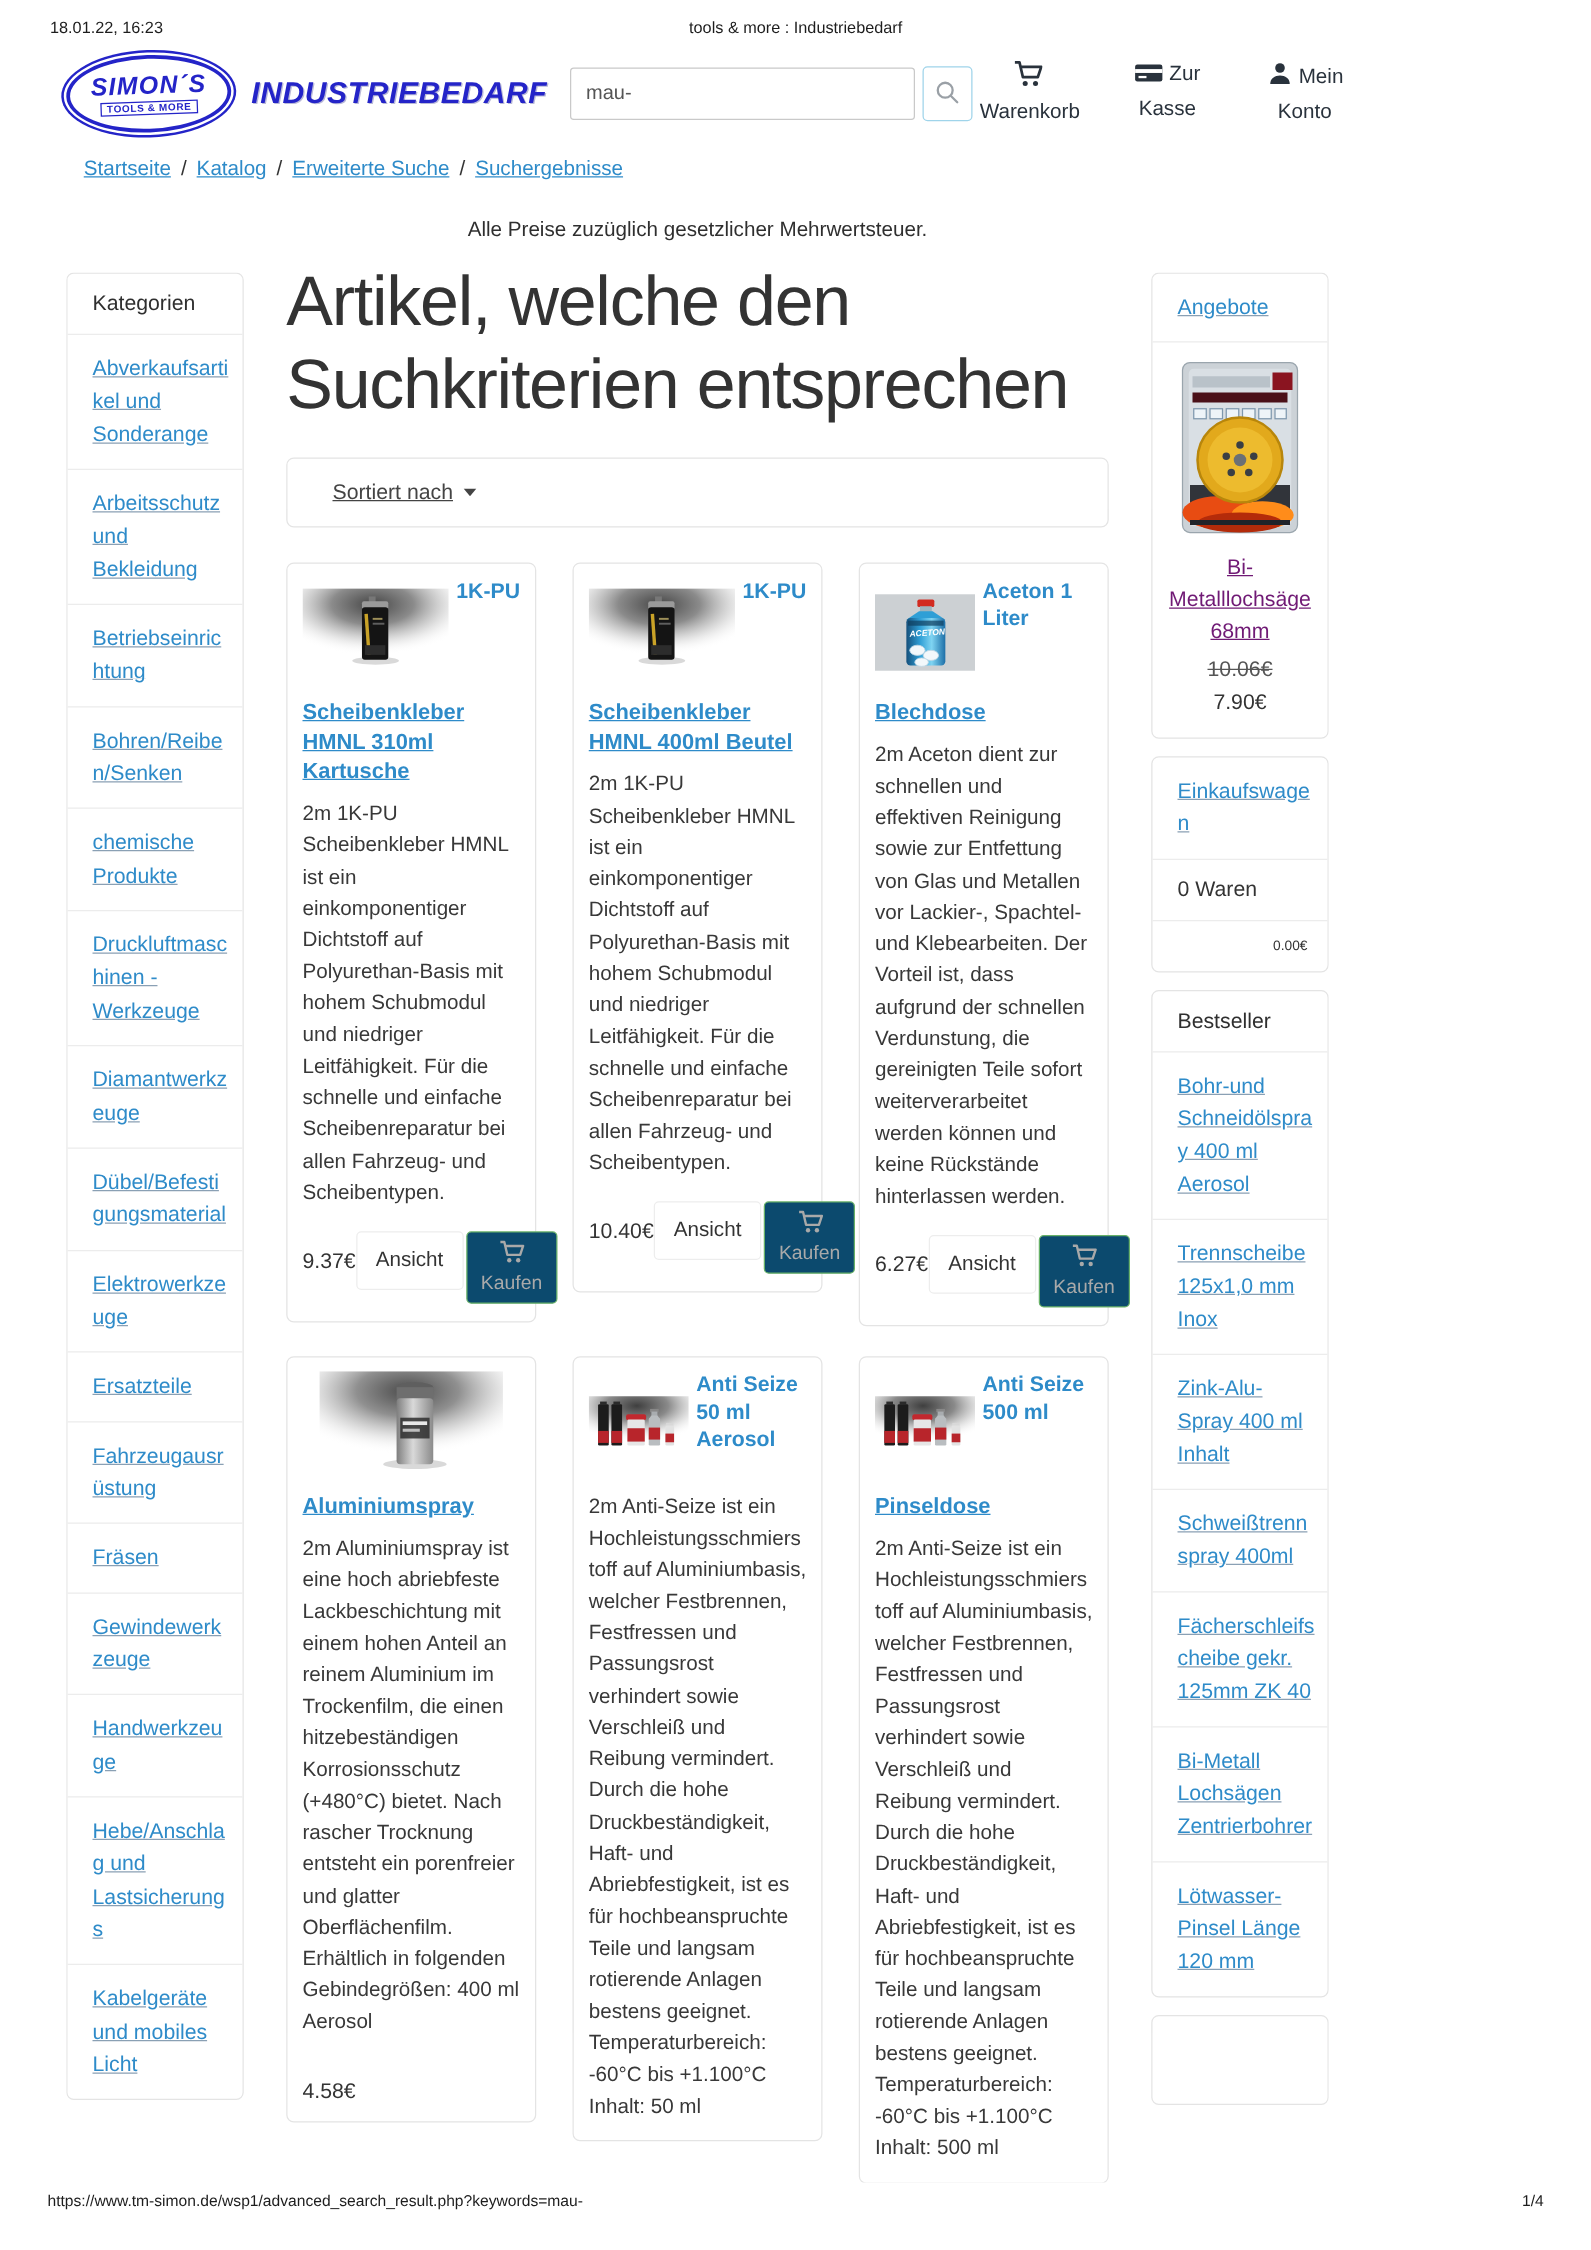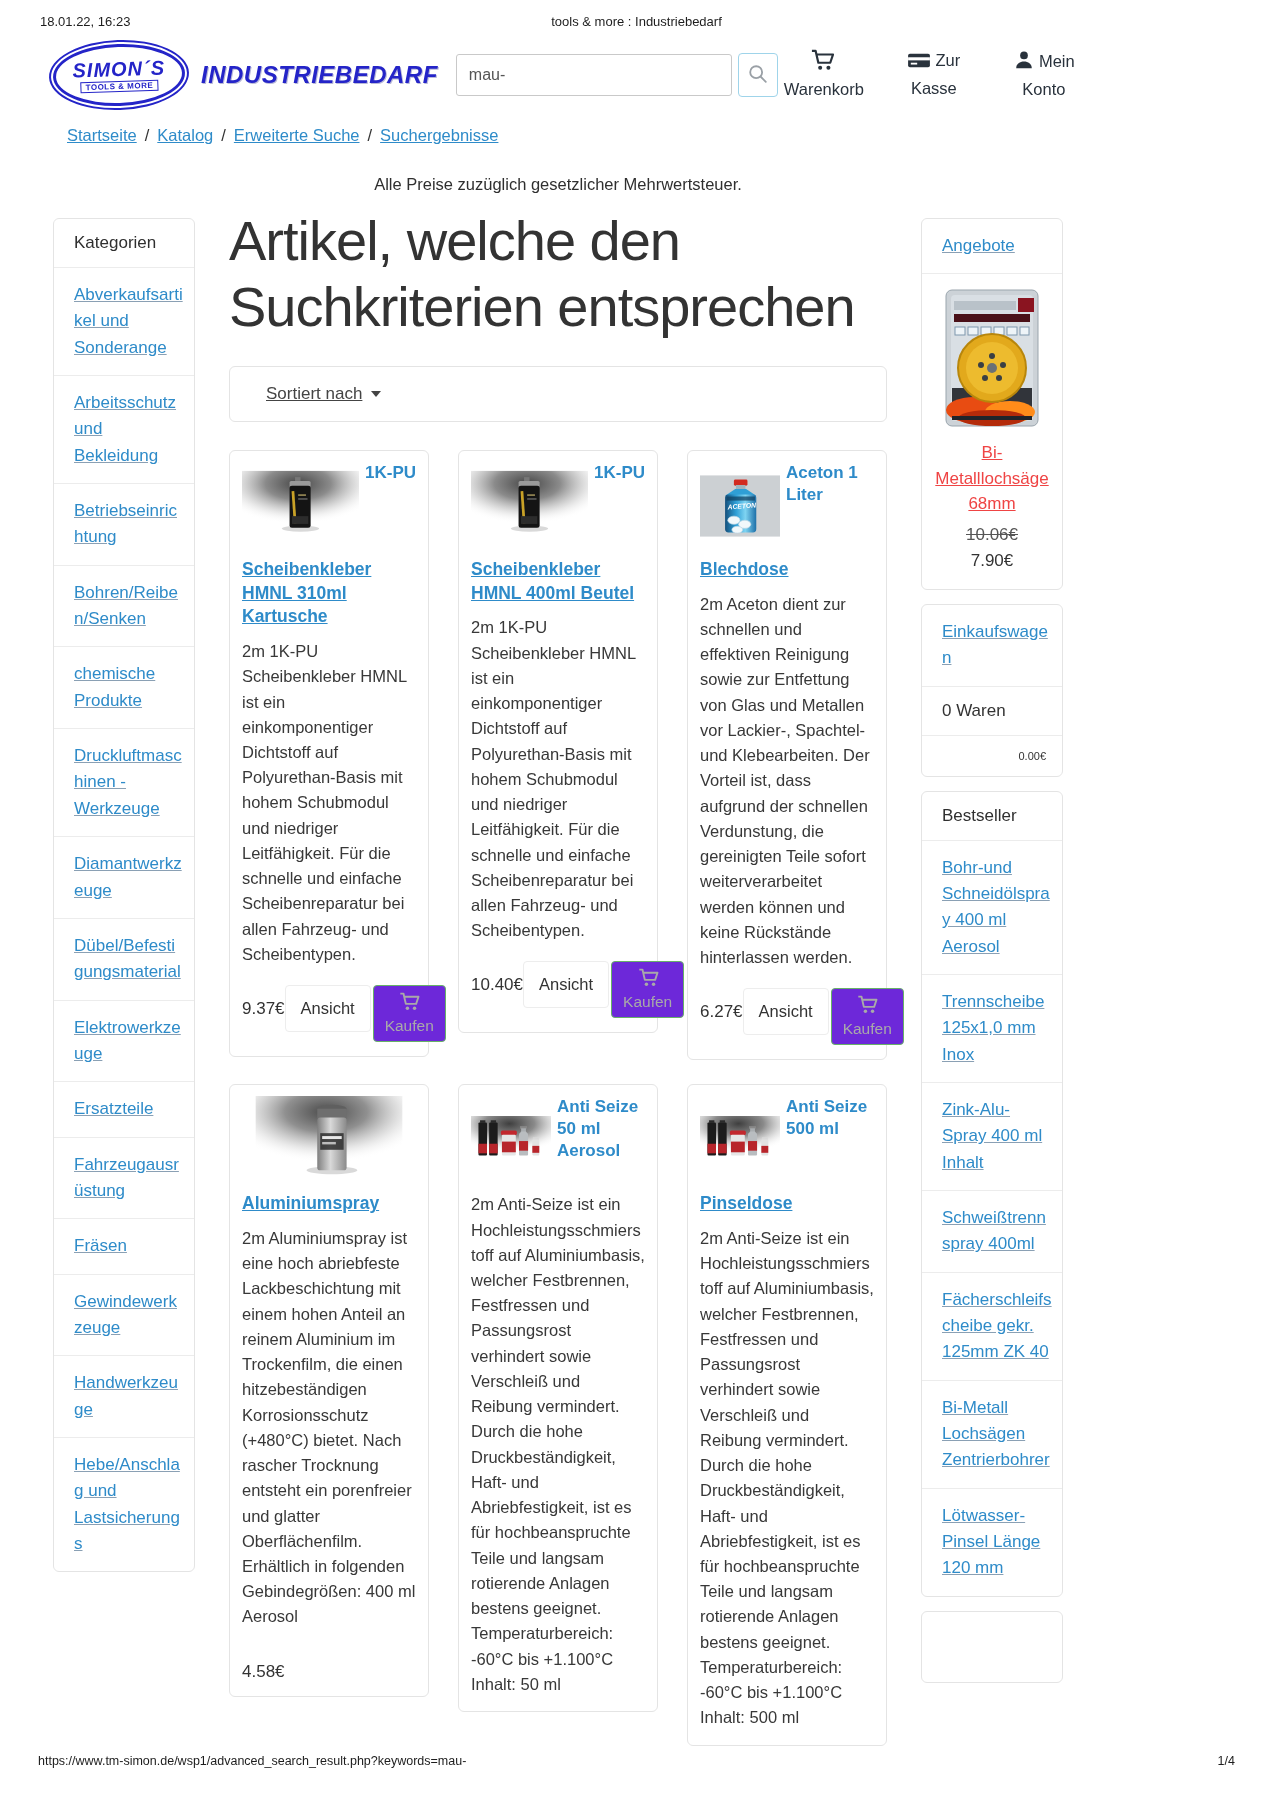--- a/index.html
+++ b/index.html
@@ -56,26 +56,26 @@
   .product{padding:11px 12px 14px;}
   .prod-top{display:flex;gap:6px;margin-bottom:8px;}
   .p-img{flex:1 1 auto;min-width:0;height:88px;}
   .p-img svg{width:100%;height:88px;display:block;}
   .p-toplink{flex:0 0 auto;max-width:88px;font-weight:bold;font-size:17px;line-height:1.3;color:#2e8bc9;overflow-wrap:anywhere;}
   .p-title{display:block;font-weight:bold;font-size:17.5px;line-height:1.35;color:#2e8bc9;text-decoration:underline;margin:2px 0 10px;overflow-wrap:anywhere;}
   .p-desc{font-size:16.5px;line-height:1.53;color:#383838;overflow-wrap:anywhere;}
   .price-row{display:flex;align-items:flex-start;margin-top:18px;}
   .price{font-size:17px;color:#333;padding-top:14px;}
   .btn-ansicht{margin-left:auto;background:#fff;border:1px solid #ededed;border-radius:4px;padding:13px 15px;font-size:16.5px;color:#333;font-family:inherit;}
-  .btn-kaufen{margin-left:2px;background:#6d28d9;border:1px solid #68b168;border-radius:4px;padding:6px 11px;display:flex;flex-direction:column;align-items:center;gap:2px;color:#a9a9a9;font-size:15.5px;font-family:inherit;}
+  .btn-kaufen{margin-left:2px;background:#0c4a6e;border:1px solid #68b168;border-radius:4px;padding:6px 11px;display:flex;flex-direction:column;align-items:center;gap:2px;color:#a9a9a9;font-size:15.5px;font-family:inherit;}
   
   .right .card{margin-bottom:14px;}
   .offer-body{padding:14px 8px 18px;text-align:center;border-top:1px solid #ececec;}
   .offer-body svg{width:96px;height:140px;}
-  .offer-name{display:block;color:#ef4444;font-size:17px;line-height:1.5;text-decoration:underline;overflow-wrap:anywhere;margin-top:8px;}
+  .offer-name{display:block;color:#701a75;font-size:17px;line-height:1.5;text-decoration:underline;overflow-wrap:anywhere;margin-top:8px;}
   .old-price{color:#555;text-decoration:line-through;font-size:17px;margin-top:8px;}
   .new-price{color:#333;font-size:17px;margin-top:6px;}
   .cart-count{color:#333;font-size:17px;}
   .cart-total{color:#333;font-size:11px;text-align:right;padding-right:16px;}
   .stub{height:70px;}
 </style>
 </head>
 <body>
 
 <div class="print-header">
@@ -138,20 +138,21 @@
         <div class="cell"><a class="side-link">Druckluftmaschinen - Werkzeuge</a></div>
         <div class="cell"><a class="side-link">Diamantwerkzeuge</a></div>
         <div class="cell"><a class="side-link">Dübel/Befestigungsmaterial</a></div>
         <div class="cell"><a class="side-link">Elektrowerkzeuge</a></div>
         <div class="cell"><a class="side-link">Ersatzteile</a></div>
         <div class="cell"><a class="side-link">Fahrzeugausrüstung</a></div>
         <div class="cell"><a class="side-link">Fräsen</a></div>
         <div class="cell"><a class="side-link">Gewindewerkzeuge</a></div>
         <div class="cell"><a class="side-link">Handwerkzeuge</a></div>
         <div class="cell"><a class="side-link">Hebe/Anschlag und Lastsicherungs</a></div>
+        <div class="cell"><a class="side-link">Kabelgeräte und mobiles Licht</a></div>
       </aside>
 
     <main>
       <h1>Artikel, welche den Suchkriterien entsprechen</h1>
       <div class="sort card">
         <a class="sort-link"><span>Sortiert nach</span></a><i class="caret"></i>
       </div>
       <div class="products" id="products">
   <div class="product card">
     <div class="prod-top">

